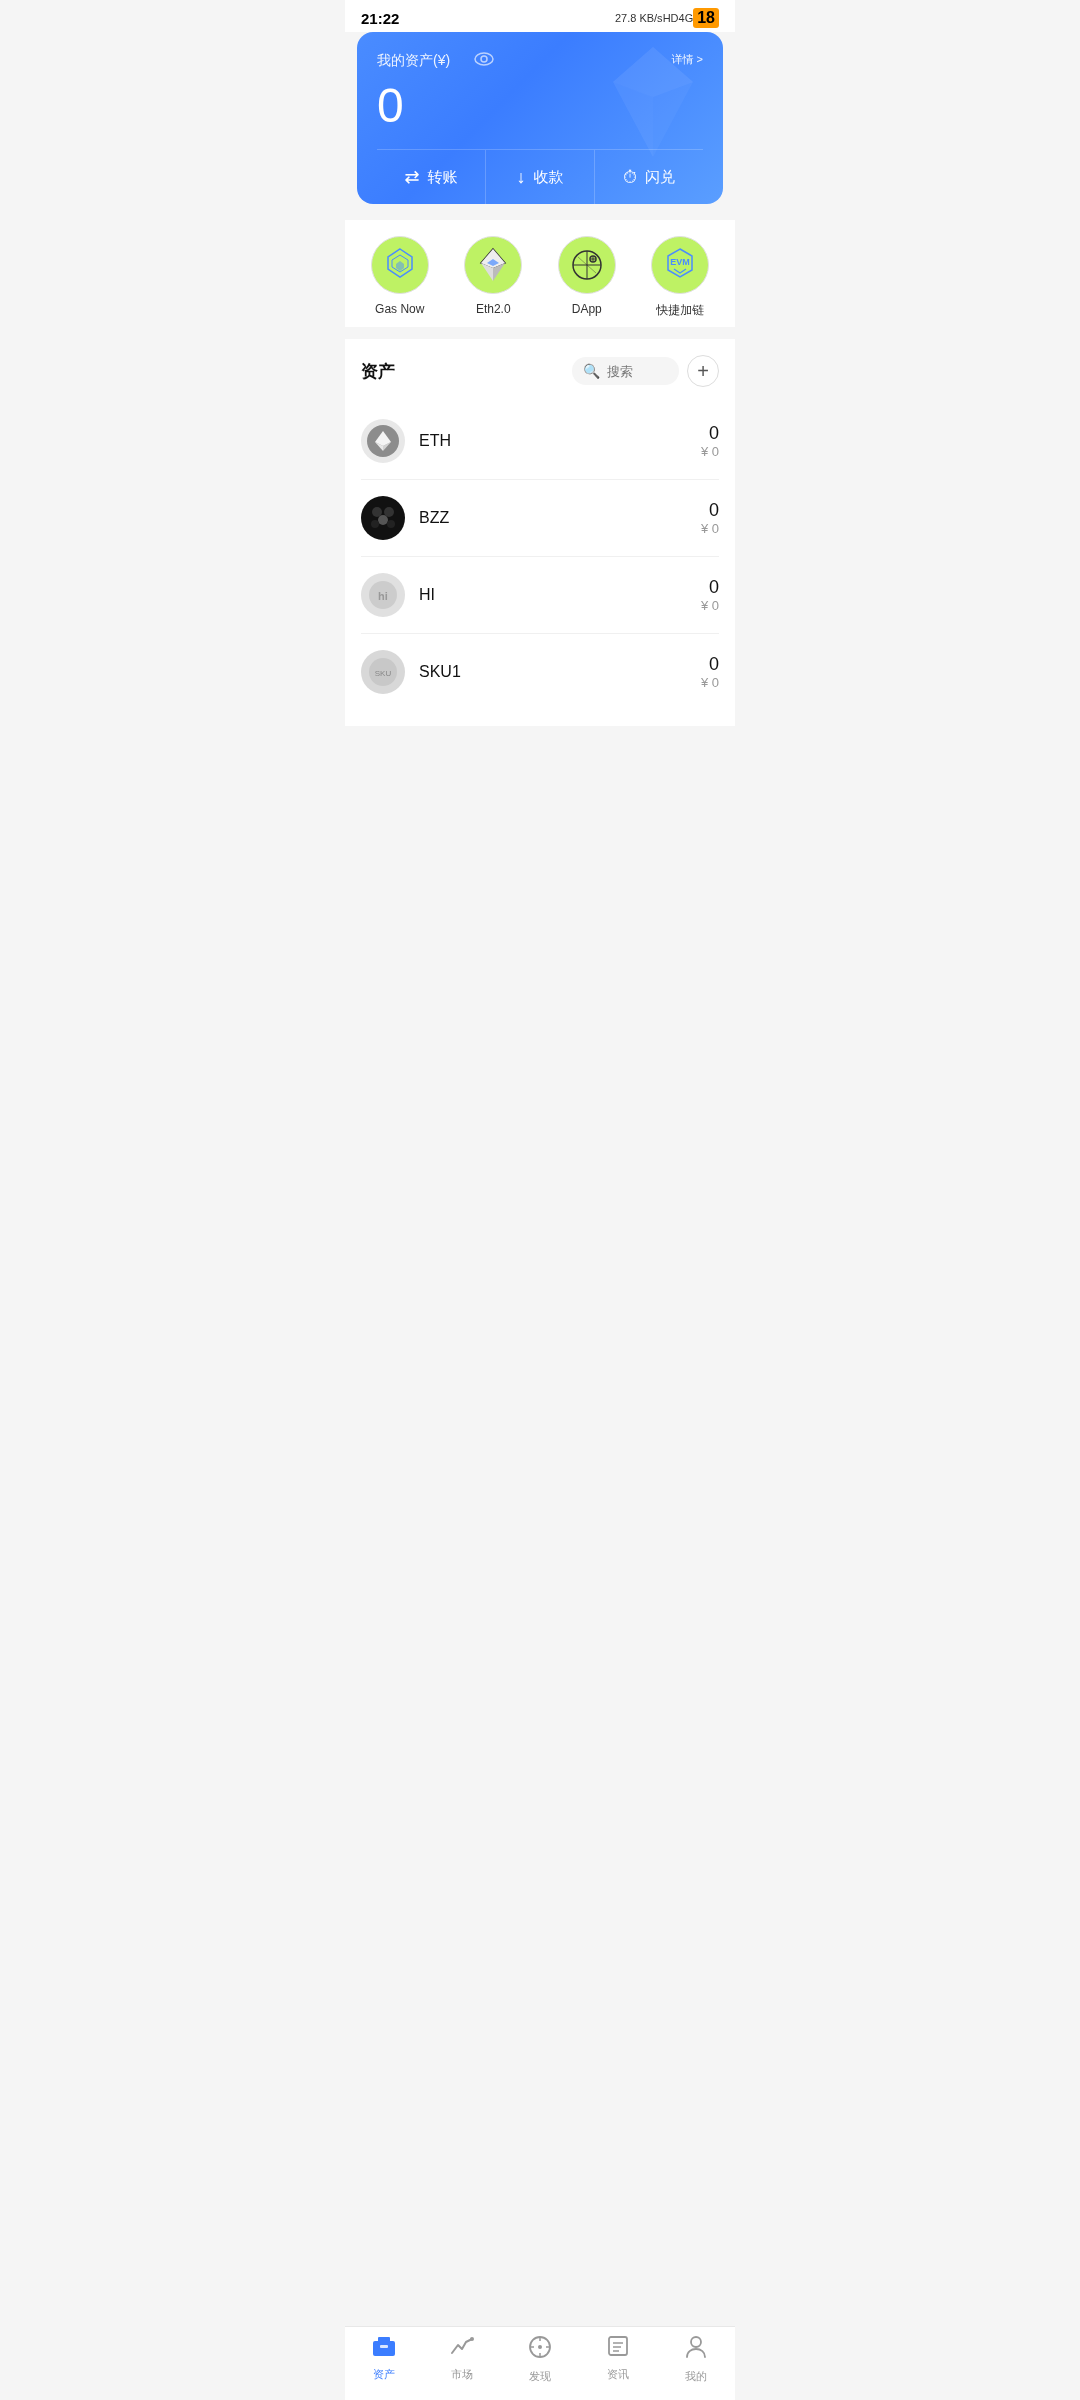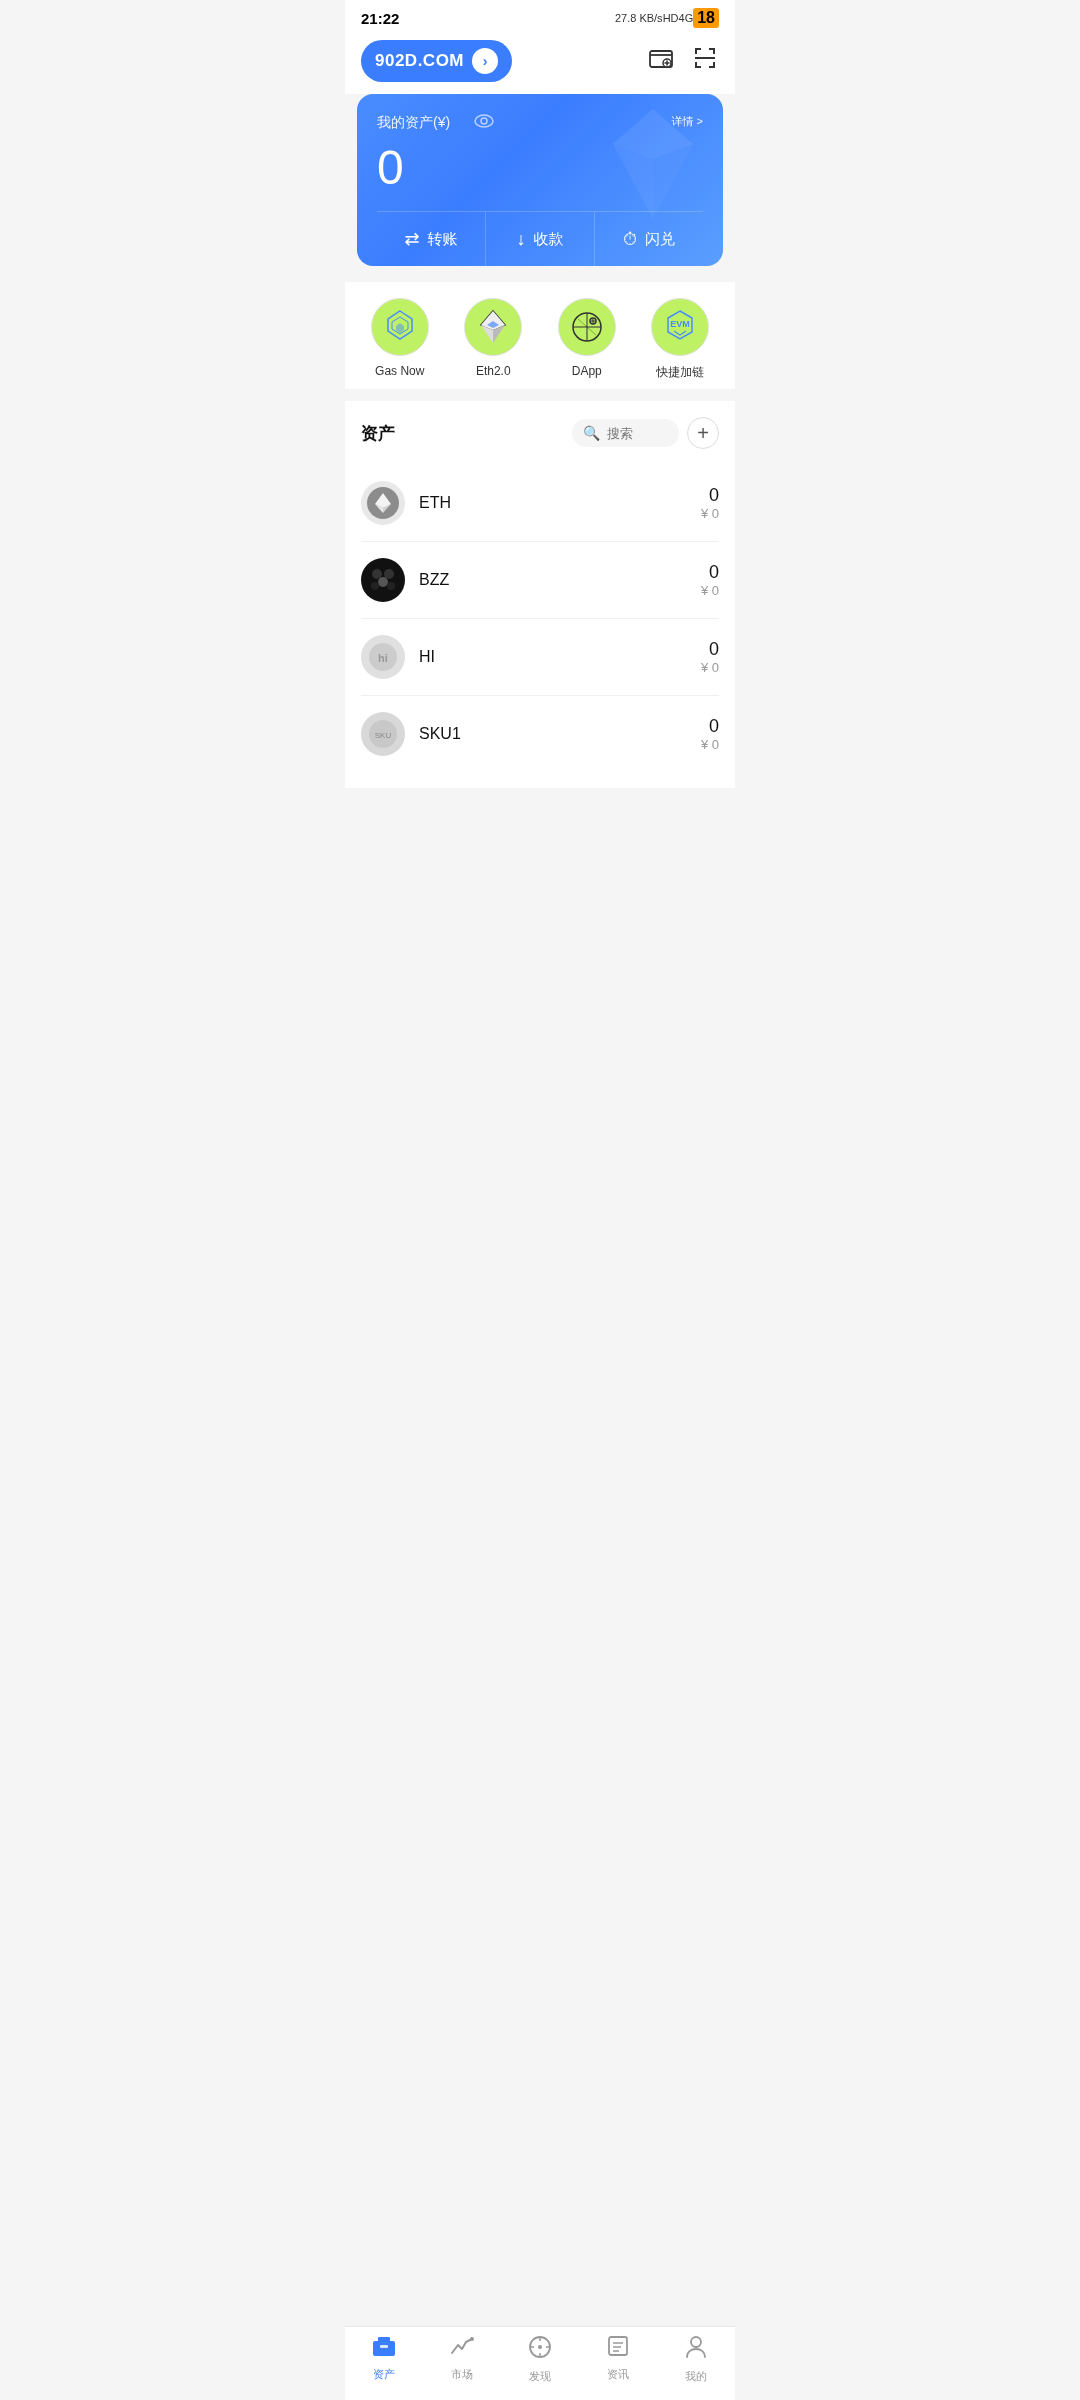--- a/index.html
+++ b/index.html
@@ -336,42 +336,20 @@
   <div class="status-bar">
     <span class="status-time">21:22</span>
     <div class="status-icons">
       <span>27.8 KB/s</span>
       <span>HD</span>
       <span>4G</span>
       <span class="battery-box">18</span>
     </div>
   </div>
 
-  <div class="header">
-    <div class="brand-pill">
-      <span class="brand-text">902D.COM</span>
-      <div class="brand-arrow">›</div>
-    </div>
-    <div class="header-icons">
-      <span class="header-icon">
-        <svg width="28" height="28" viewBox="0 0 28 28" fill="none">
-          <rect x="3" y="7" width="22" height="16" rx="2" stroke="#333" stroke-width="1.8" fill="none"></rect>
-          <path d="M3 11h22" stroke="#333" stroke-width="1.8"></path>
-          <circle cx="20" cy="19" r="4" fill="#fff" stroke="#333" stroke-width="1.5"></circle>
-          <path d="M20 17v4M18 19h4" stroke="#333" stroke-width="1.5" stroke-linecap="round"></path>
-        </svg>
-      </span>
-      <span class="header-icon">
-        <svg width="28" height="28" viewBox="0 0 28 28" fill="none">
-          <path d="M4 4h6v2H6v4H4V4zM18 4h6v6h-2V6h-4V4zM4 18h2v4h4v2H4v-6zM22 22h-4v2h6v-6h-2v4z" fill="#333"></path>
-          <line x1="4" y1="14" x2="24" y2="14" stroke="#333" stroke-width="2"></line>
-        </svg>
-      </span>
-    </div>
-  </div>
 
   <div class="asset-card">
     <div class="asset-card-top">
       <div class="asset-label-row">
         <span class="asset-label">我的资产(¥)</span>
         <span class="eye-icon">
           <svg width="20" height="14" viewBox="0 0 20 14" fill="none">
             <ellipse cx="10" cy="7" rx="9" ry="6" stroke="rgba(255,255,255,0.8)" stroke-width="1.5" fill="none"></ellipse>
             <circle cx="10" cy="7" r="3" stroke="rgba(255,255,255,0.8)" stroke-width="1.5" fill="none"></circle>
           </svg>

